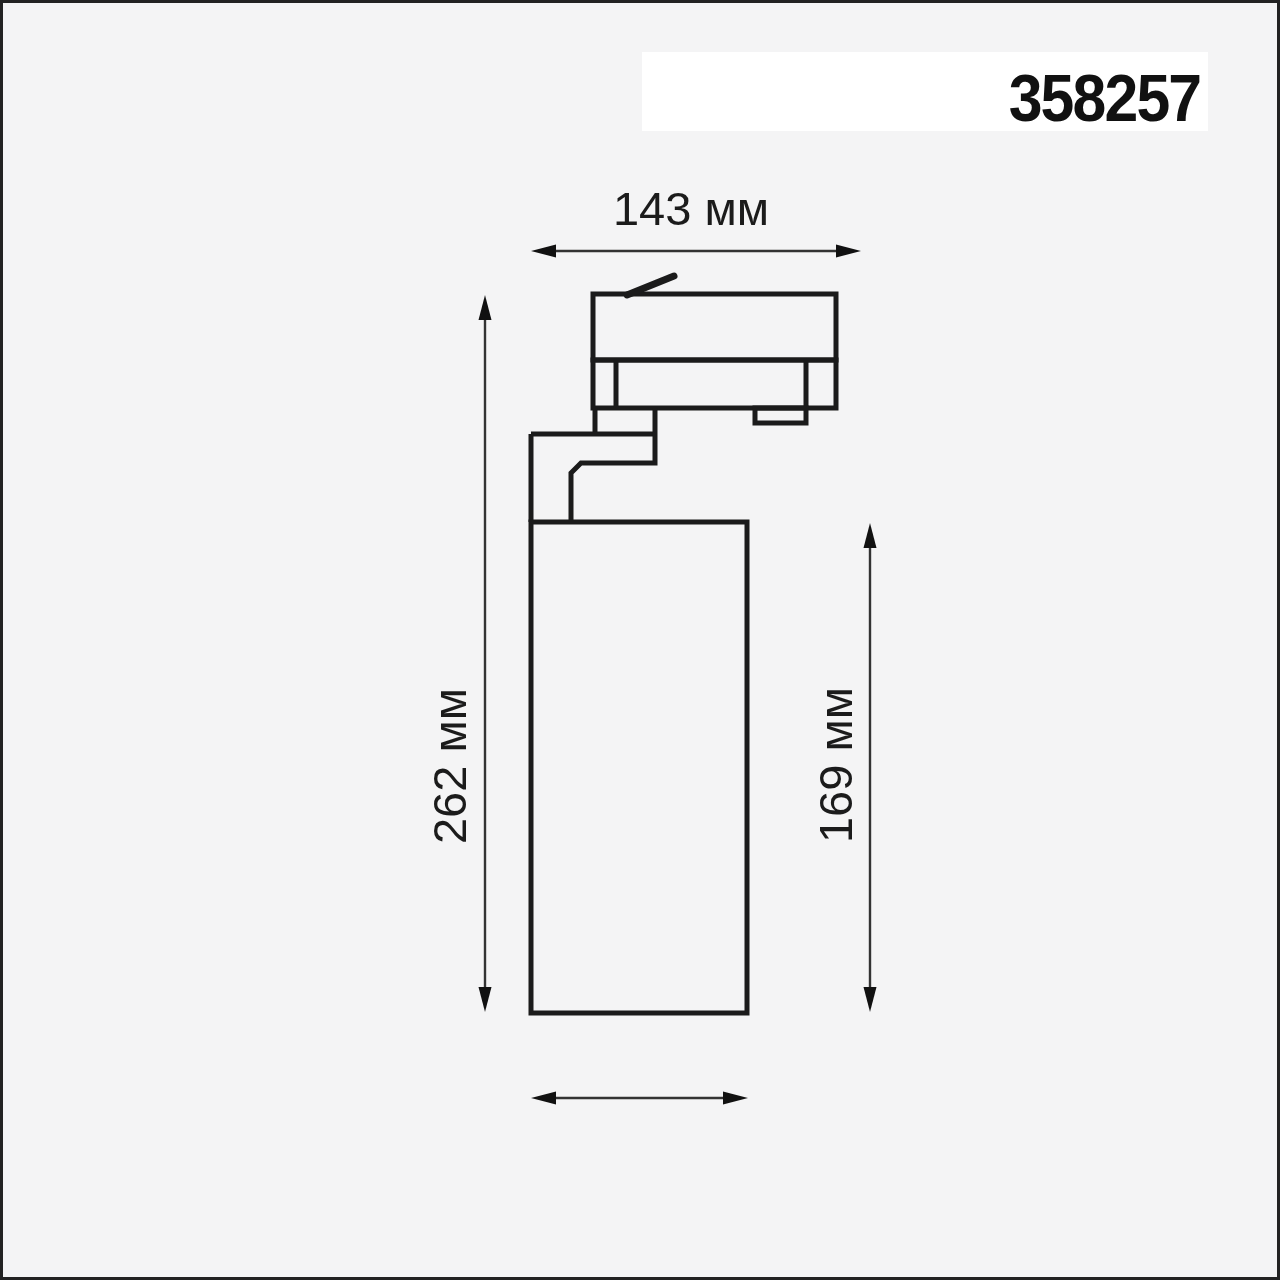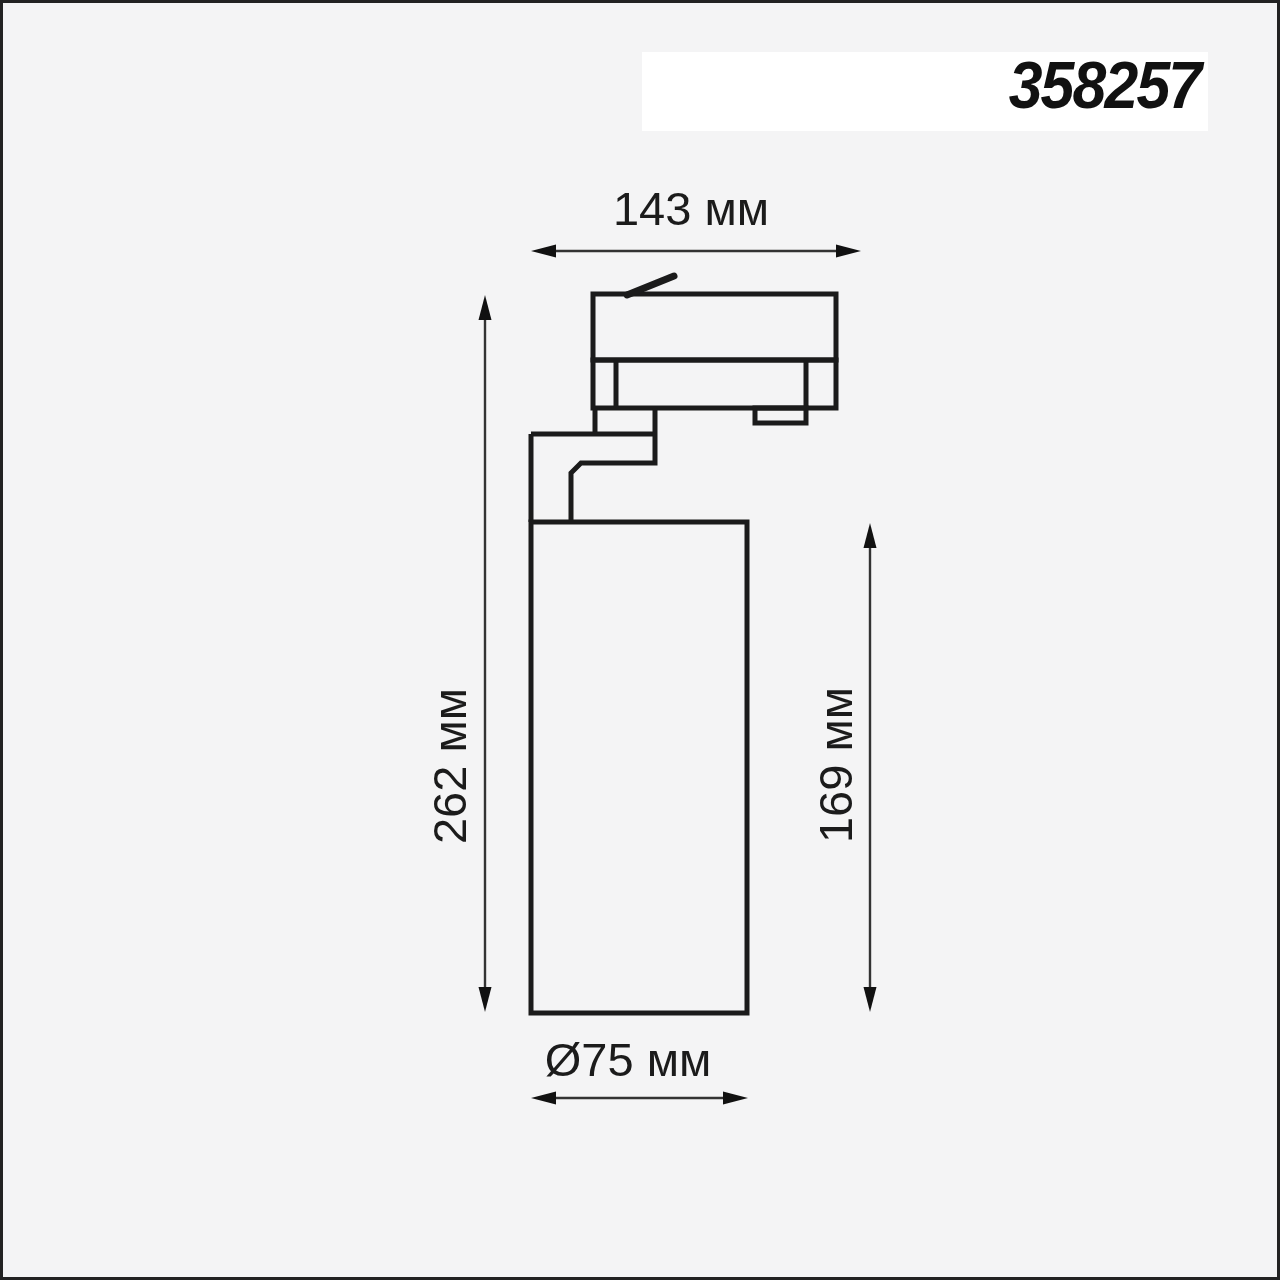--- a/index.html
+++ b/index.html
@@ -9,22 +9,22 @@
     box-sizing:border-box;
     background:#f4f4f5;
     border:3px solid #222;
     overflow:hidden;
     font-family:"Liberation Sans", sans-serif;
   }
   .code-band{
     position:absolute;
     left:639px;top:49px;width:566px;height:79px;
     background:#ffffff;
-    display:flex;align-items:flex-start;justify-content:flex-end;
-    padding-right:8px;box-sizing:border-box;font-style:italic;
+    display:flex;align-items:flex-end;justify-content:flex-end;
+    padding-right:8px;box-sizing:border-box;
   }
   .product-code{
     font-size:66px;font-weight:700;color:#111;
     letter-spacing:-2px;line-height:1;
     transform:scaleX(0.92);transform-origin:right center;
   }
   .drawing-svg{position:absolute;left:0;top:0;}
   .dim-label{
     position:absolute;
     font-size:47px;color:#1b1b1b;line-height:1;
@@ -92,15 +92,14 @@
       </g>
     </g>
   </svg>
 
   <div class="dim-label h" style="left:688px;top:205px;">143 мм</div>
 
   <div class="dim-label v" style="left:446px;top:763px;">262 мм</div>
 
   <div class="dim-label v" style="left:832px;top:762px;">169 мм</div>
 
-  <div class="dim-label h" style="left:625px;top:1056px;">Ø75 мм</div>
 
 </div>
 
 </body></html>

